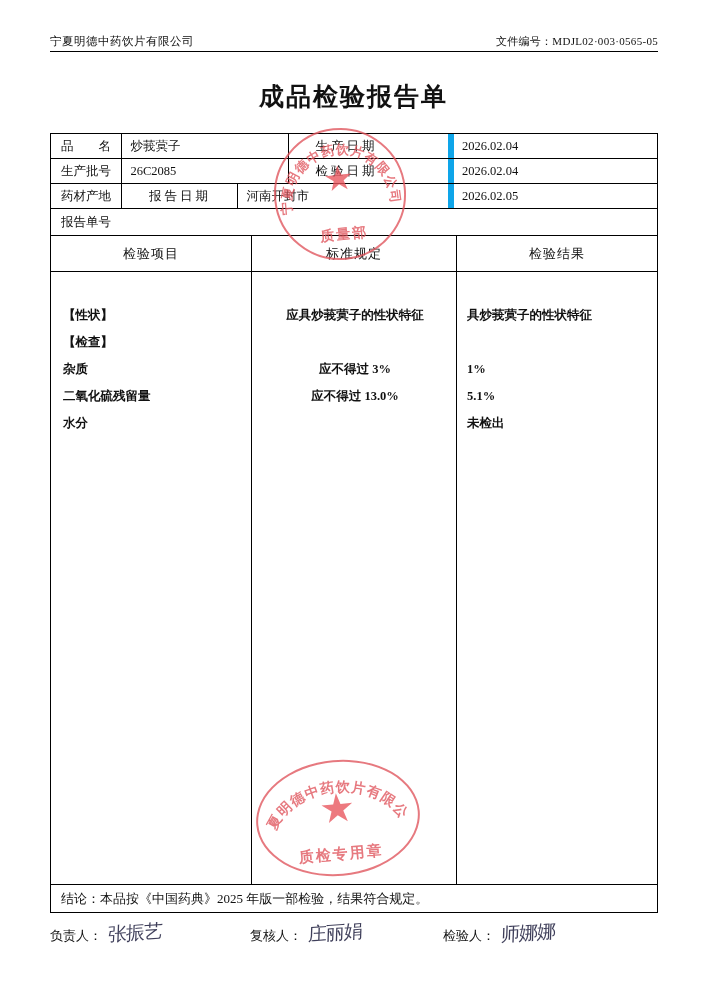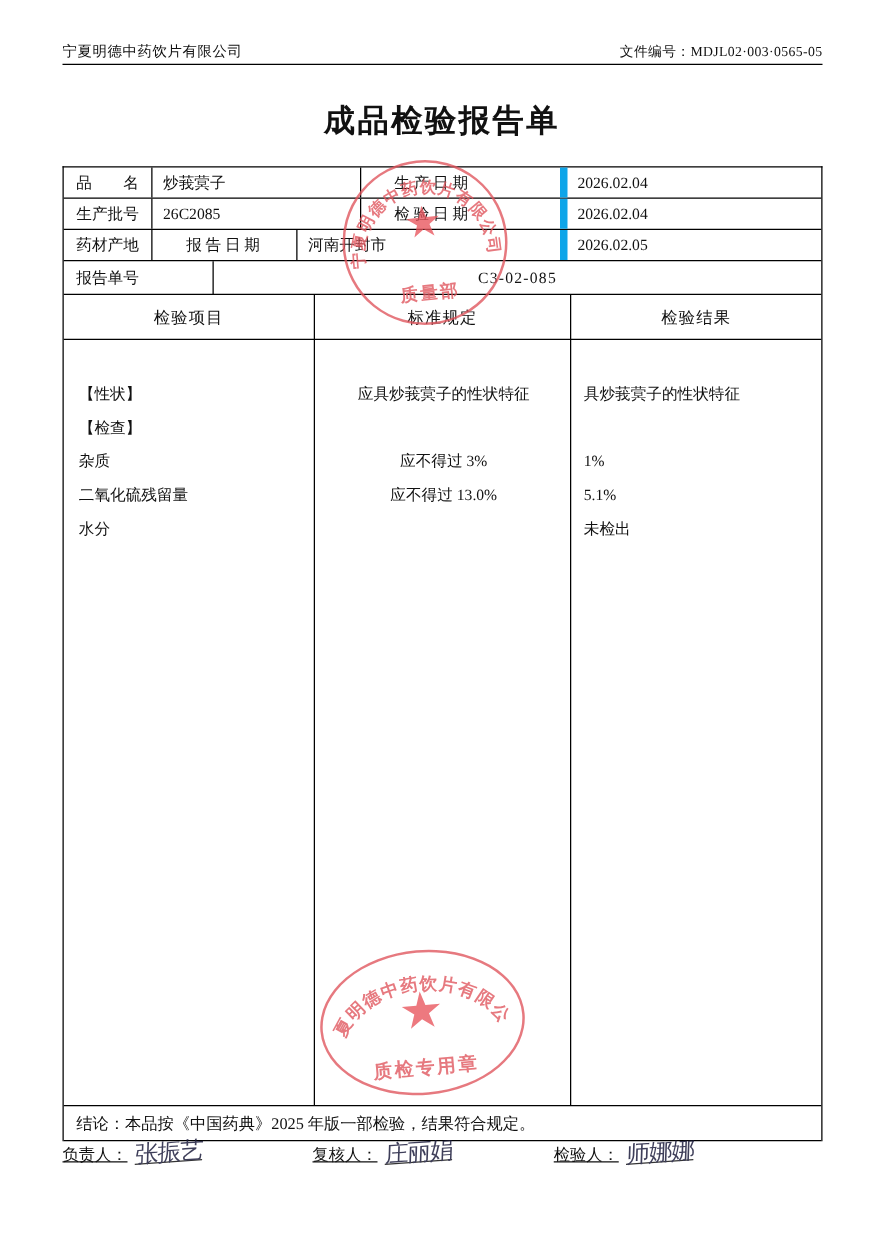--- a/index.html
+++ b/index.html
@@ -144,20 +144,21 @@
   .bodycol.c1 { width: 200px; }
   .bodycol.c2 { width: 205px; border-left: 1px solid #000; text-align: center; }
   .bodycol.c3 { width: 201px; border-left: 1px solid #000; }
 
   .bline {
     height: 27px;
     line-height: 27px;
     padding: 0 8px;
     white-space: nowrap;
     overflow: hidden;
+    font-weight: bold;
   }
   .c1 .bline { padding-left: 12px; }
   .c2 .bline { padding-left: 10px; }
   .c3 .bline { padding-left: 10px; }
 
   
   .row-concl { height: 28px; }
   .concl {
     width: 606px;
     height: 28px;
@@ -171,22 +172,21 @@
     left: 50px;
     top: 913px;
     width: 608px;
     height: 44px;
     display: flex;
     font-size: 13px;
   }
   .sign-block {
     position: relative;
     display: flex;
-    align-items: flex-start;
-    text-decoration: underline;
+    align-items: center;
   }
   .sign-label { padding-top: 2px; }
   .sign-name {
     font-family: "DejaVu Serif", serif;
     font-size: 19px;
     color: #1d1d3d;
     transform: rotate(-4deg) skewX(-6deg);
     margin-left: 6px;
     margin-top: -4px;
     letter-spacing: -1px;
@@ -294,21 +294,20 @@
 
     <div class="row">
       <div class="cell label-cell">药材产地</div>
       <div class="cell label-cell2">报告日期</div>
       <div class="cell value-cell">河南开封市</div>
       <div class="cell value-cell2">2026.02.05</div>
     </div>
 
     <div class="row row-reportno">
       <div class="cell reportno-label">报告单号</div>
-      <div class="cell reportno-value">C3-02-085</div>
     </div>
 
     <div class="row row-colhead">
       <div class="cell colhead col1">检验项目</div>
       <div class="cell colhead col2">标准规定</div>
       <div class="cell colhead col3">检验结果</div>
     </div>
 
     <div class="row-body">
       <div class="bodycol c1">

